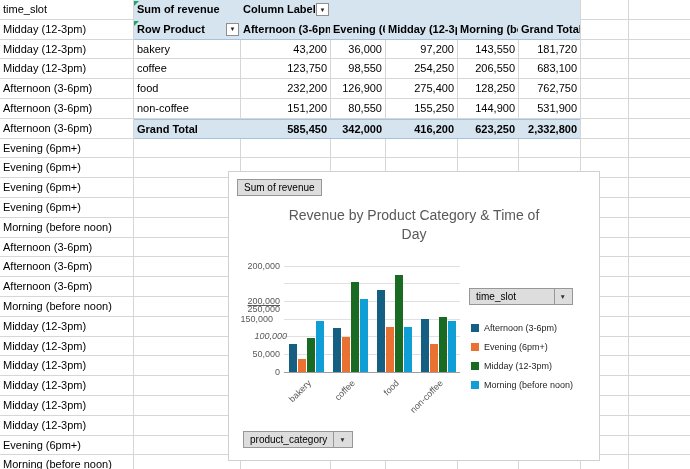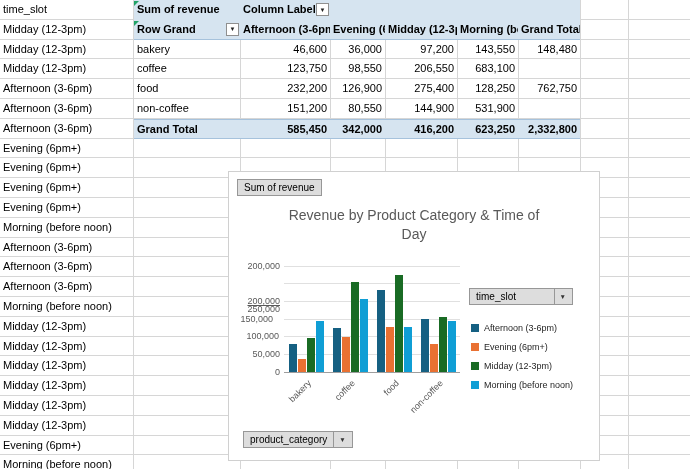--- a/index.html
+++ b/index.html
@@ -99,57 +99,59 @@
         <span>Column Labels</span>
         <button class="dd-btn">▼</button>
       </div>
       <div class="pvt-cell hdr"></div>
       <div class="pvt-cell hdr"></div>
       <div class="pvt-cell hdr"></div>
       <div class="pvt-cell hdr"></div>
     </div>
     <div class="pvt-row" id="pvt-header-row">
       <div class="pvt-cell hdr">
-        <span>Row Grand</span>
+        <span>Row Product</span>
         <button class="dd-btn">▼</button>
       </div>
     <div class="pvt-cell hdr">Afternoon (3-6pm)</div>
         <div class="pvt-cell hdr">Evening (6pm+)</div>
         <div class="pvt-cell hdr">Midday (12-3pm)</div>
         <div class="pvt-cell hdr">Morning (before noon)</div>
         <div class="pvt-cell hdr">Grand Total</div>
       </div>
     <div id="pvt-body">
         <div class="pvt-row">
           <div class="pvt-cell">bakery</div>
-          <div class="pvt-cell num">46,600</div>
+          <div class="pvt-cell num">43,200</div>
           <div class="pvt-cell num">36,000</div>
           <div class="pvt-cell num">97,200</div>
           <div class="pvt-cell num">143,550</div>
-          <div class="pvt-cell num">148,480</div>
+          <div class="pvt-cell num">181,720</div>
         </div>
         <div class="pvt-row">
           <div class="pvt-cell">coffee</div>
           <div class="pvt-cell num">123,750</div>
           <div class="pvt-cell num">98,550</div>
+          <div class="pvt-cell num">254,250</div>
           <div class="pvt-cell num">206,550</div>
           <div class="pvt-cell num">683,100</div>
         </div>
         <div class="pvt-row">
           <div class="pvt-cell">food</div>
           <div class="pvt-cell num">232,200</div>
           <div class="pvt-cell num">126,900</div>
           <div class="pvt-cell num">275,400</div>
           <div class="pvt-cell num">128,250</div>
           <div class="pvt-cell num">762,750</div>
         </div>
         <div class="pvt-row">
           <div class="pvt-cell">non-coffee</div>
           <div class="pvt-cell num">151,200</div>
           <div class="pvt-cell num">80,550</div>
+          <div class="pvt-cell num">155,250</div>
           <div class="pvt-cell num">144,900</div>
           <div class="pvt-cell num">531,900</div>
         </div>
         <div class="pvt-row total-row">
           <div class="pvt-cell">Grand Total</div>
           <div class="pvt-cell num">585,450</div>
           <div class="pvt-cell num">342,000</div>
           <div class="pvt-cell num">416,200</div>
           <div class="pvt-cell num">623,250</div>
           <div class="pvt-cell num">2,332,800</div>
@@ -188,21 +190,21 @@
         </div>
       </div>
     <div class="fbtn" style="left:14px;top:259px">
       <span>product_category</span>
       <span class="arr">▼</span>
     </div>
   <div class="ylab" style="left: 9px; top: 194.5px;">0</div>
       <div class="gridline" style="left: 55px; width: 176px; top: 181.833px;"></div>
       <div class="ylab" style="left: 9px; top: 176.833px;">50,000</div>
       <div class="gridline" style="left: 55px; width: 176px; top: 164.167px;"></div>
-      <div class="ylab" style="left: 8px; top: 159.167px;">100,000</div>
+      <div class="ylab" style="left: 16px; top: 159.167px; font-style: italic;">100,000</div>
       <div class="gridline" style="left: 55px; width: 176px; top: 146.5px;"></div>
       <div class="ylab" style="left: 2px; top: 141.5px;">150,000</div>
       <div class="gridline" style="left: 55px; width: 176px; top: 128.833px;"></div>
       <div class="ylab" style="left: 9px; top: 123.833px; text-decoration: underline;">200,000</div>
       <div class="gridline" style="left: 55px; width: 176px; top: 111.167px;"></div>
       <div class="ylab" style="left: 9px; top: 106.167px; margin-top: 26px;">250,000</div>
       <div class="gridline" style="left: 55px; width: 176px; top: 93.5px;"></div>
       <div class="ylab" style="left: 9px; top: 88.5px;">200,000</div>
       <div class="axisline" style="left: 55px; width: 176px; top: 200px;"></div>
       <div class="xlab" style="left: -23px; width: 100px; top: 206px;">bakery</div>

